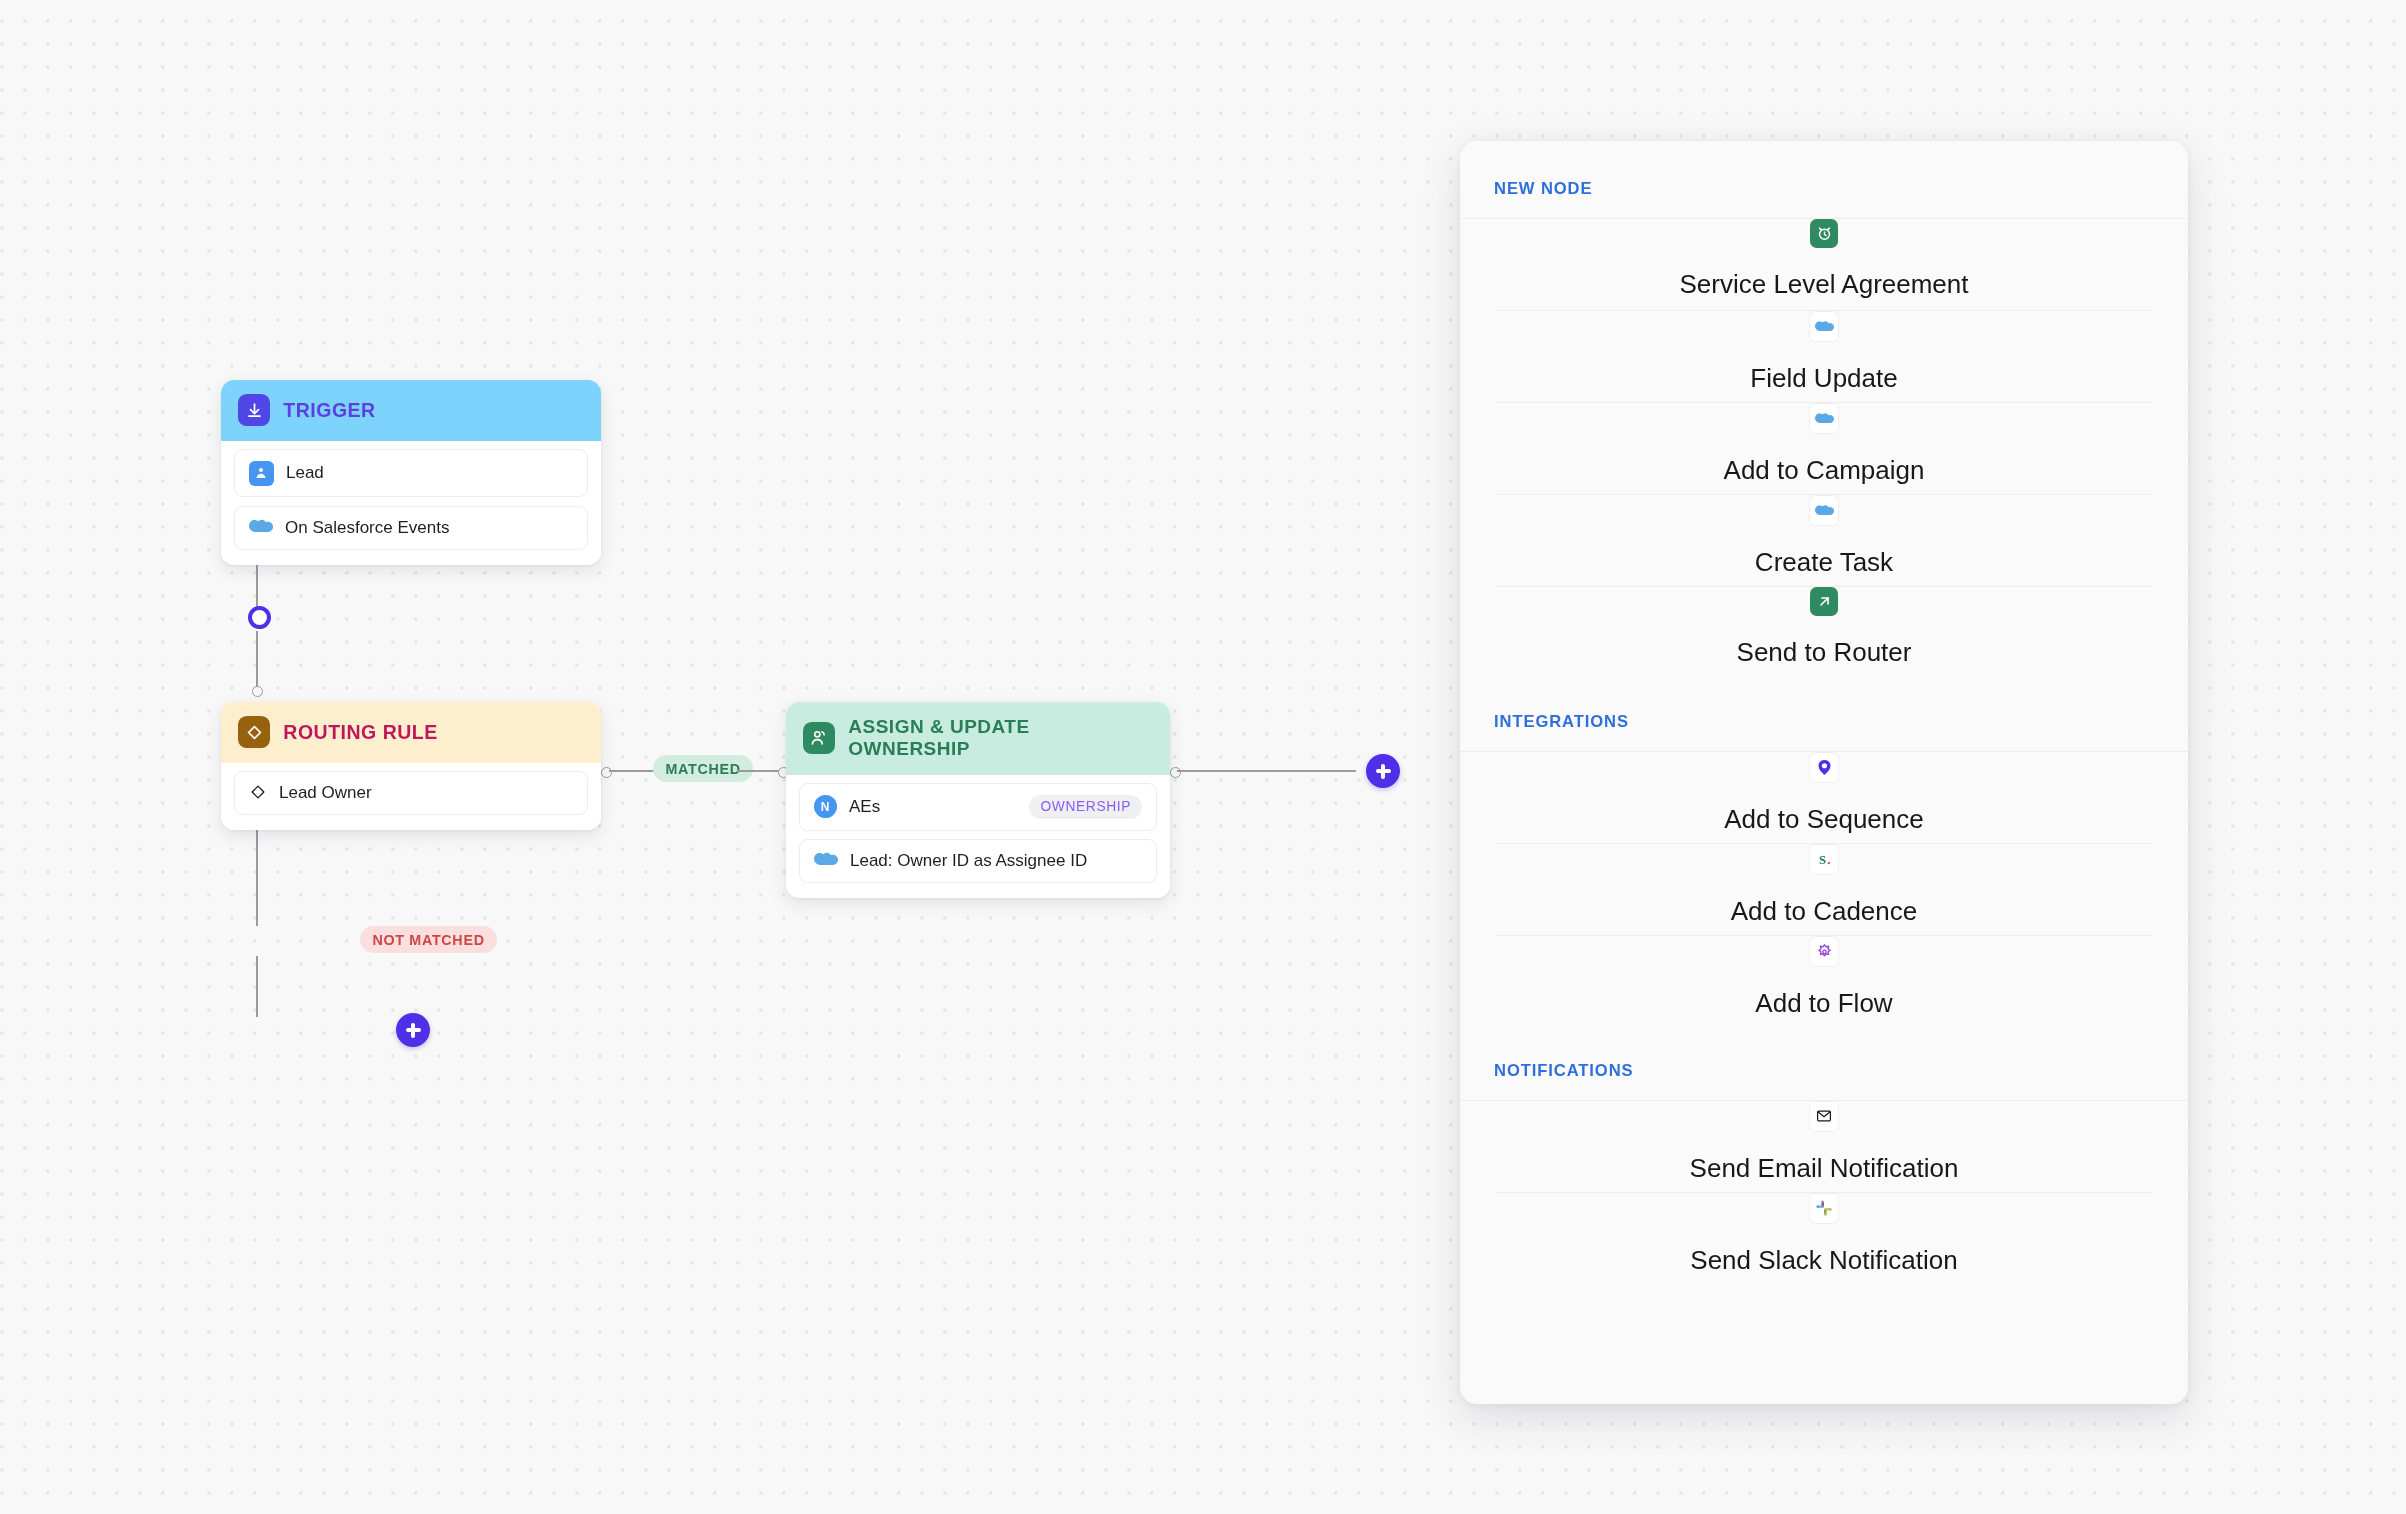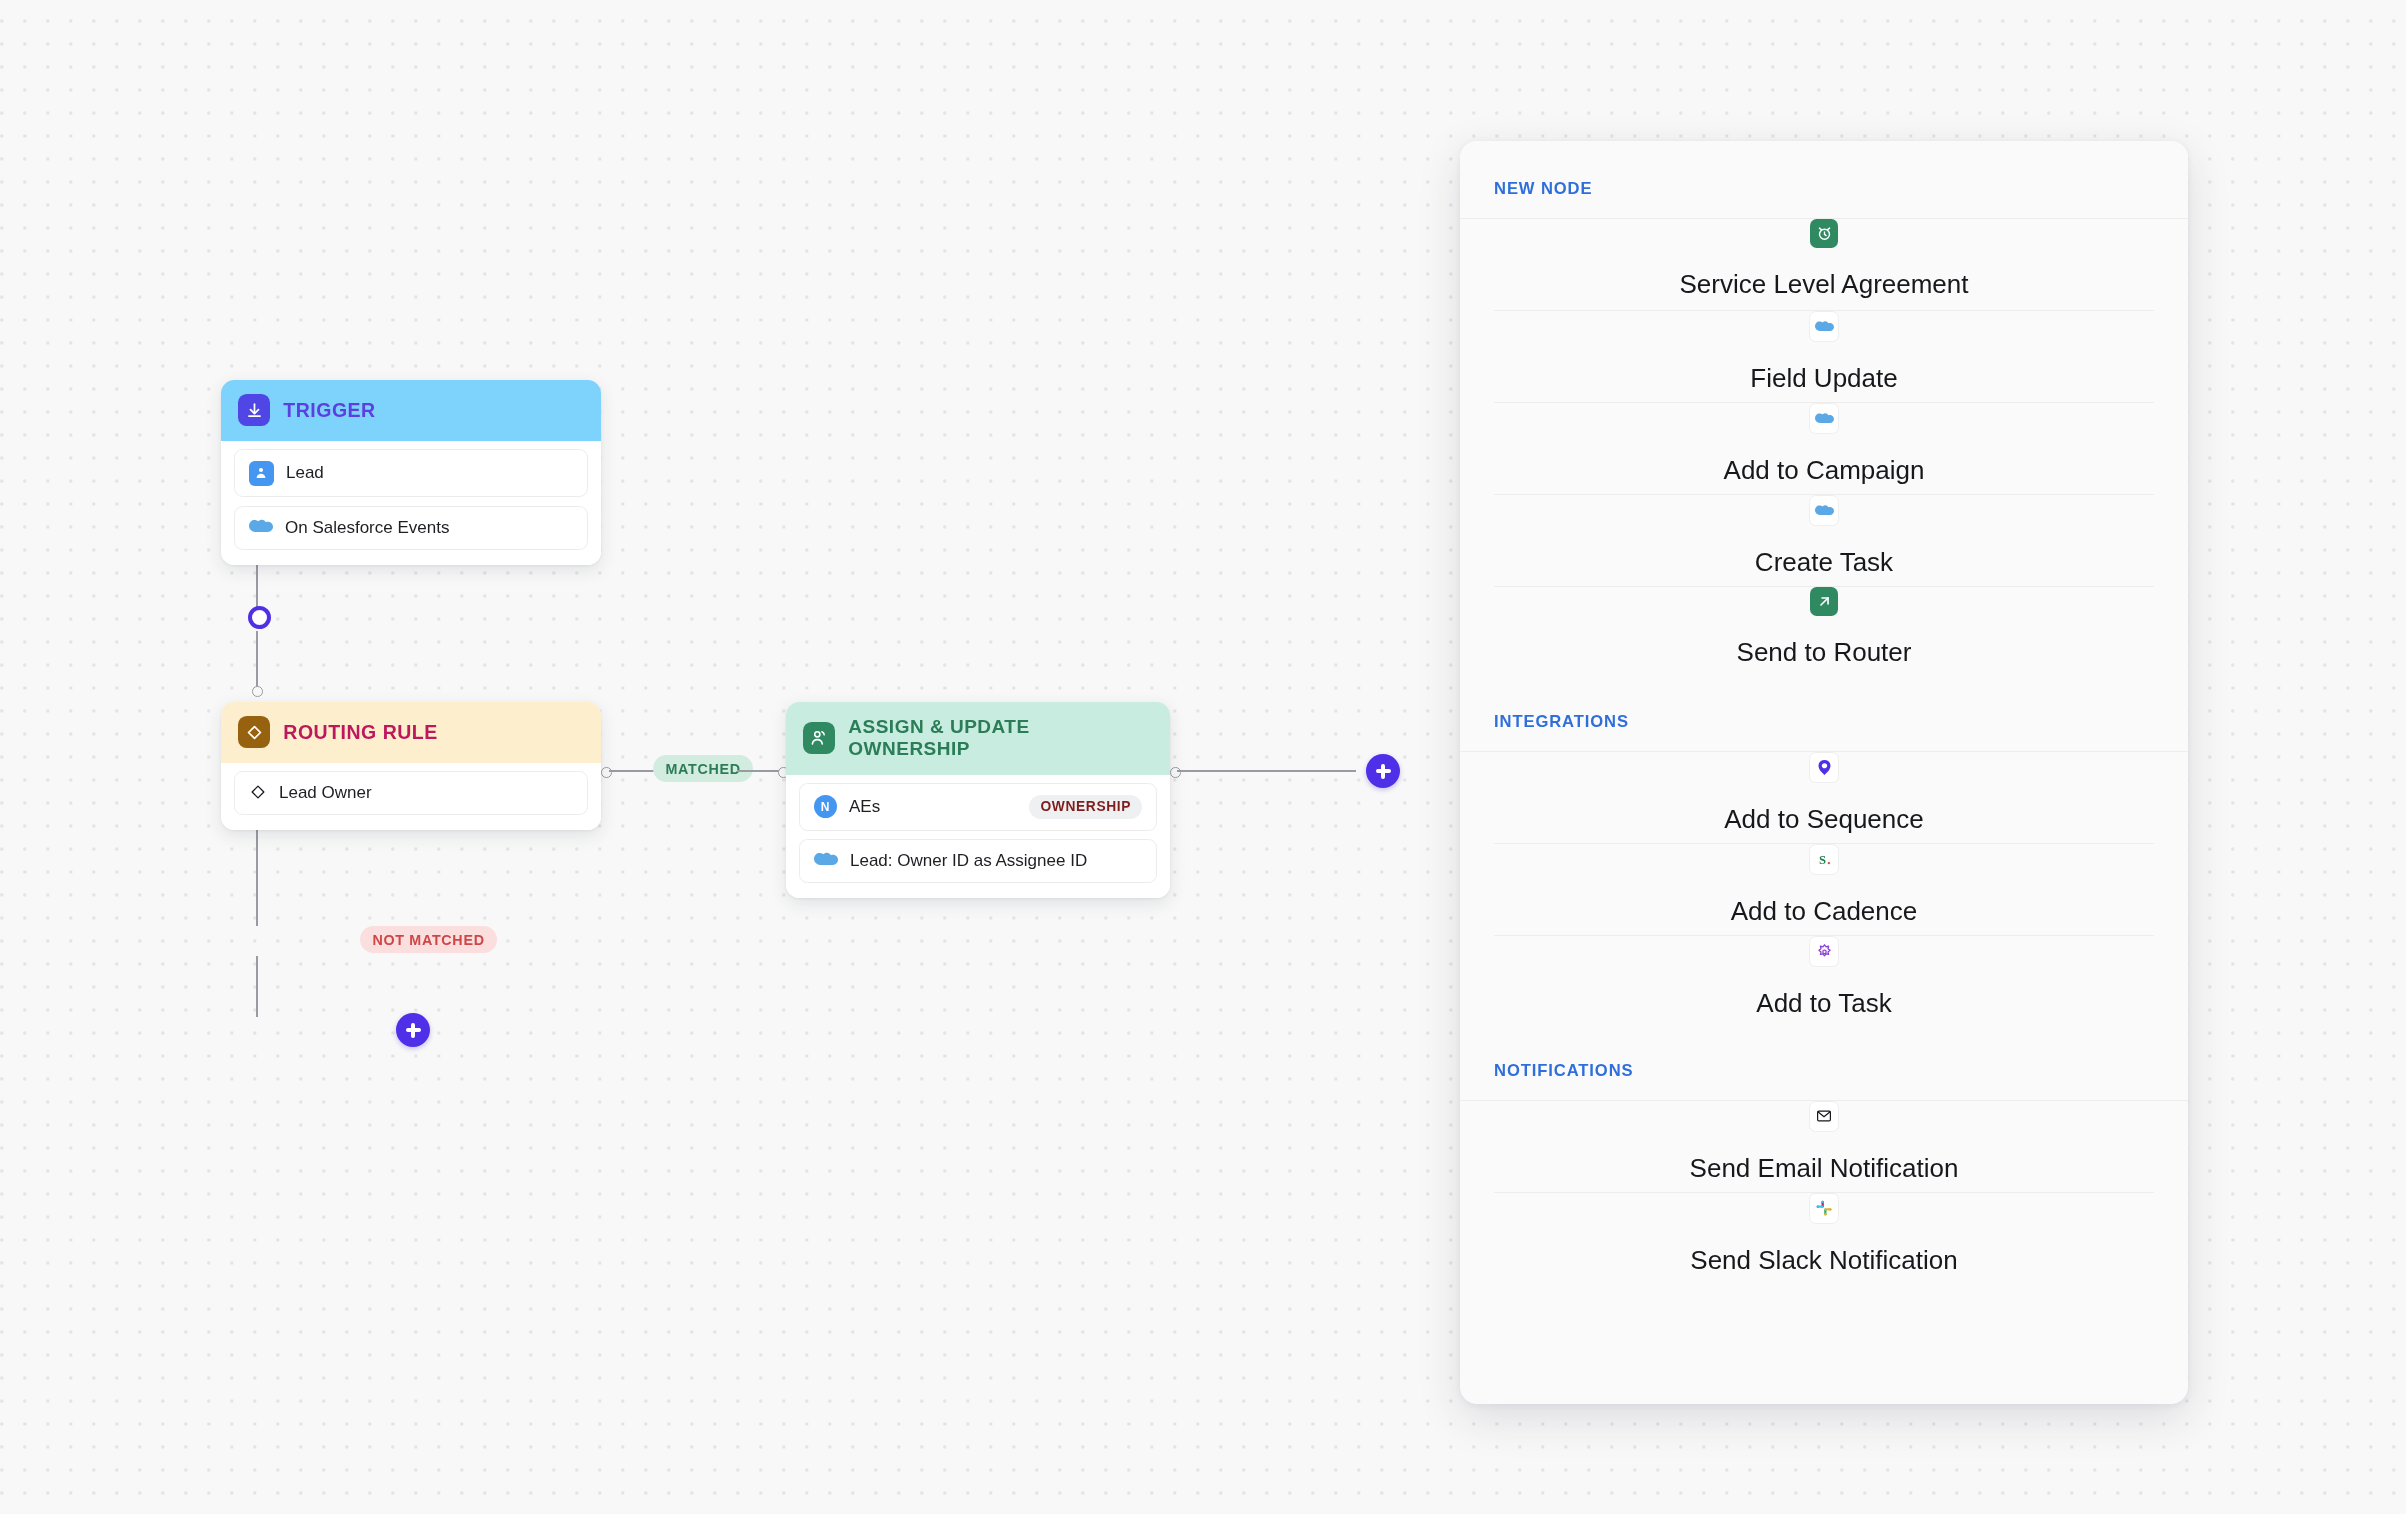--- a/index.html
+++ b/index.html
@@ -20,21 +20,21 @@
         background:#ffffff;overflow:hidden;}
   .node-head{display:flex;align-items:center;gap:13.3px;padding:14.3px 17px;}
   .node-head .badge-icon{width:32px;height:32px;border-radius:8.6px;display:flex;
         align-items:center;justify-content:center;flex:0 0 auto;}
   .node-head .htxt{font-size:19.5px;font-weight:700;letter-spacing:0.5px;}
   .node-body{padding:8.6px 13.3px 15px 13.3px;display:flex;flex-direction:column;gap:8.6px;background:#fff;}
   .row{display:flex;align-items:center;gap:12.4px;border:1px solid #ececec;border-radius:8.6px;
        padding:10.5px 13.3px;background:#fff;min-height:21px;}
   .row .rtxt{font-size:17px;color:#1d1f23;}
   .row .spacer{flex:1 1 auto;}
-  .pill-tag{font-size:13.8px;font-weight:700;letter-spacing:0.6px;color:#7f1d1d;
+  .pill-tag{font-size:13.8px;font-weight:400;letter-spacing:0.6px;color:#8b5cf6;
        background:#eef0f2;border-radius:19px;padding:4.8px 11.4px;text-align:center;}
 
   
   #node-trigger{left:221px;top:380px;width:380px;}
   #node-trigger .node-head{background:#7dd3fc;}
   #node-trigger .node-head .badge-icon{background:#4f46e5;}
   #node-trigger .htxt{color:#5b3fe0;}
 
   
   #node-routing{left:221px;top:702px;width:380px;}
@@ -272,21 +272,21 @@
       <span class="mlabel">Add to Cadence</span>
     </div>
 
     <div class="menu-item">
       <span class="mi-icon plain">
         <svg width="19" height="19" viewBox="0 0 24 24" fill="none" stroke="#8b3fd6" stroke-width="1.6" stroke-linejoin="round">
           <path d="M12 3.5l2 2.6 3.2-.8-.8 3.2 2.6 2-2.6 2 .8 3.2-3.2-.8-2 2.6-2-2.6-3.2.8.8-3.2-2.6-2 2.6-2-.8-3.2 3.2.8z"></path>
           <circle cx="12" cy="12.5" r="2.1"></circle>
         </svg>
       </span>
-      <span class="mlabel">Add to Task</span>
+      <span class="mlabel">Add to Flow</span>
     </div>
   </div>
 
   <div class="sec-head">NOTIFICATIONS</div>
   <div class="menu-list">
 
     <div class="menu-item">
       <span class="mi-icon plain">
         <svg width="18" height="18" viewBox="0 0 24 24" fill="none" stroke="#16181d" stroke-width="1.6" stroke-linejoin="round">
           <rect x="3.5" y="5.5" width="17" height="13" rx="1.5"></rect>

